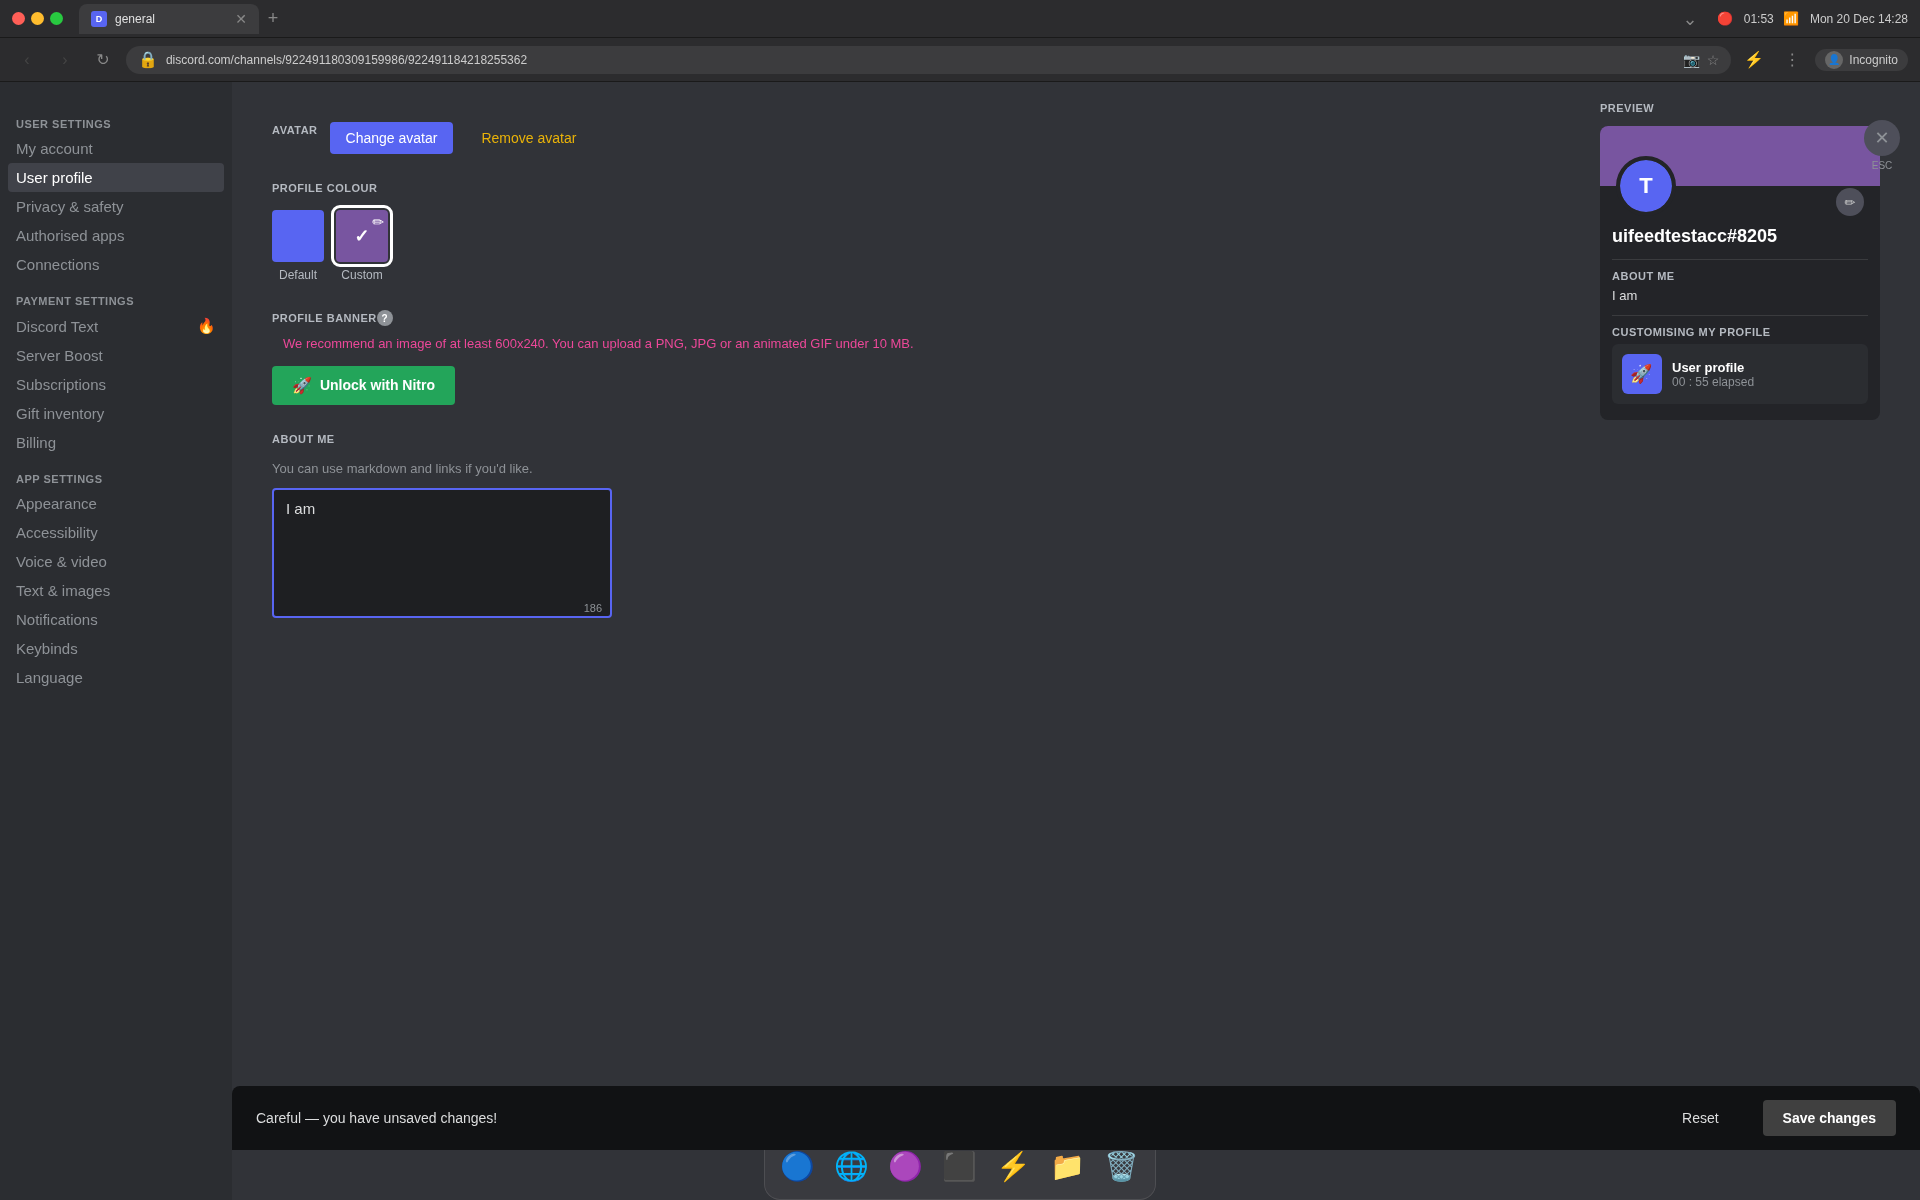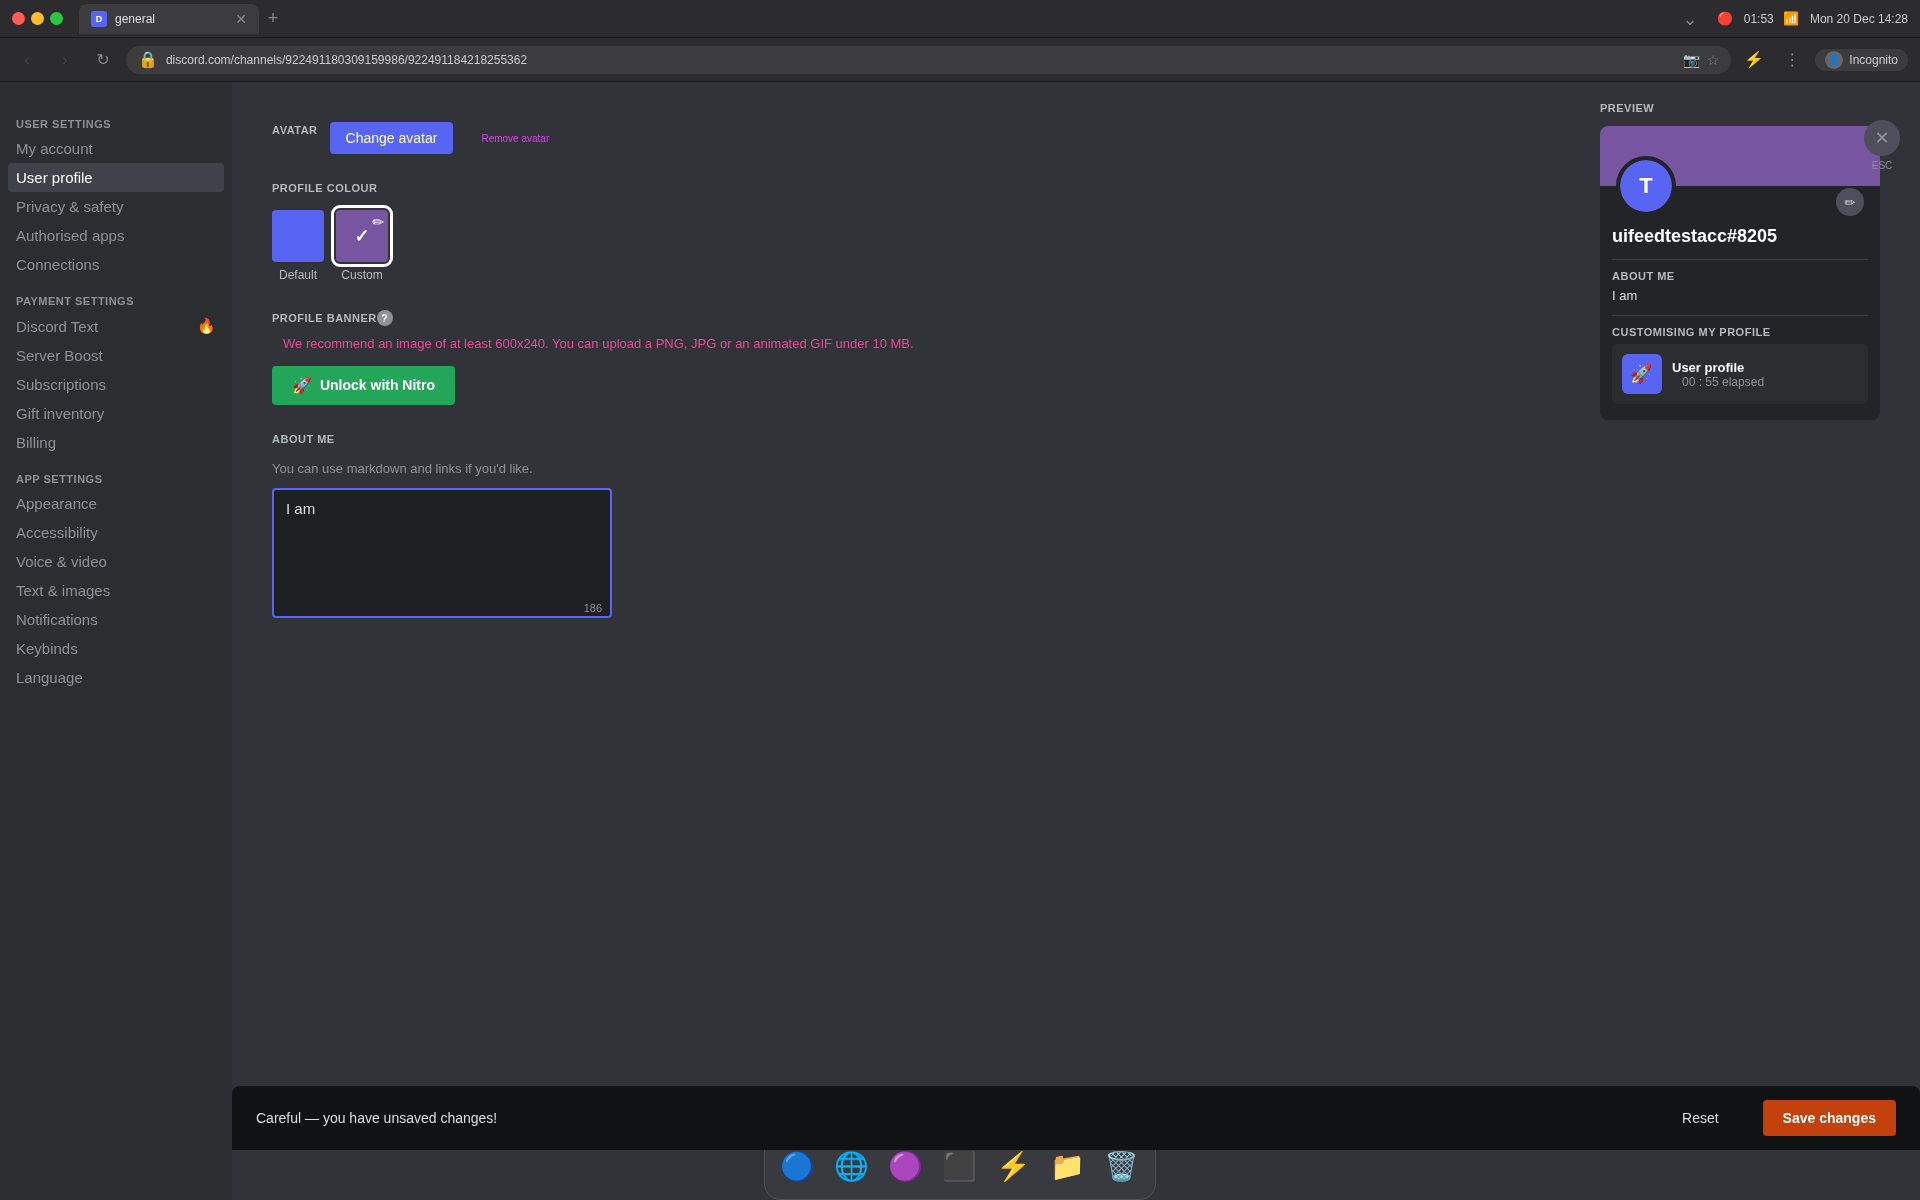--- a/index.html
+++ b/index.html
@@ -261,23 +261,23 @@
       color: #fff;
       border: none;
       border-radius: 4px;
       padding: 8px 16px;
       font-size: 14px;
       cursor: pointer;
       font-weight: 500;
     }
     .btn-remove-avatar {
       background: transparent;
-      color: #d946ef;
+      color: #eab308;
       border: none;
-      font-size: 10px;
+      font-size: 14px;
       cursor: pointer;
       padding: 8px 16px;
     }
 
     .profile-colour-section { margin-bottom: 28px; }
     .colour-options {
       display: flex;
       gap: 12px;
       margin-top: 12px;
     }
@@ -513,21 +513,20 @@
     }
     .preview-customising-info { flex: 1; }
     .preview-customising-title {
       font-size: 13px;
       font-weight: 600;
       color: #fff;
     }
     .preview-customising-elapsed {
       font-size: 12px;
       color: #8e9297;
-      margin-left: 10px;
     }
 
     
     .close-overlay {
       position: absolute;
       top: 120px;
       right: 20px;
       display: flex;
       flex-direction: column;
       align-items: center;
@@ -572,21 +571,21 @@
     }
     .btn-reset {
       background: transparent;
       color: #dcddde;
       border: none;
       font-size: 14px;
       cursor: pointer;
       padding: 8px 16px;
     }
     .btn-save-changes {
-      background: #c2410c;
+      background: #404040;
       color: #fff;
       border: none;
       border-radius: 4px;
       padding: 10px 20px;
       font-size: 14px;
       font-weight: 600;
       cursor: pointer;
     }
 
     

